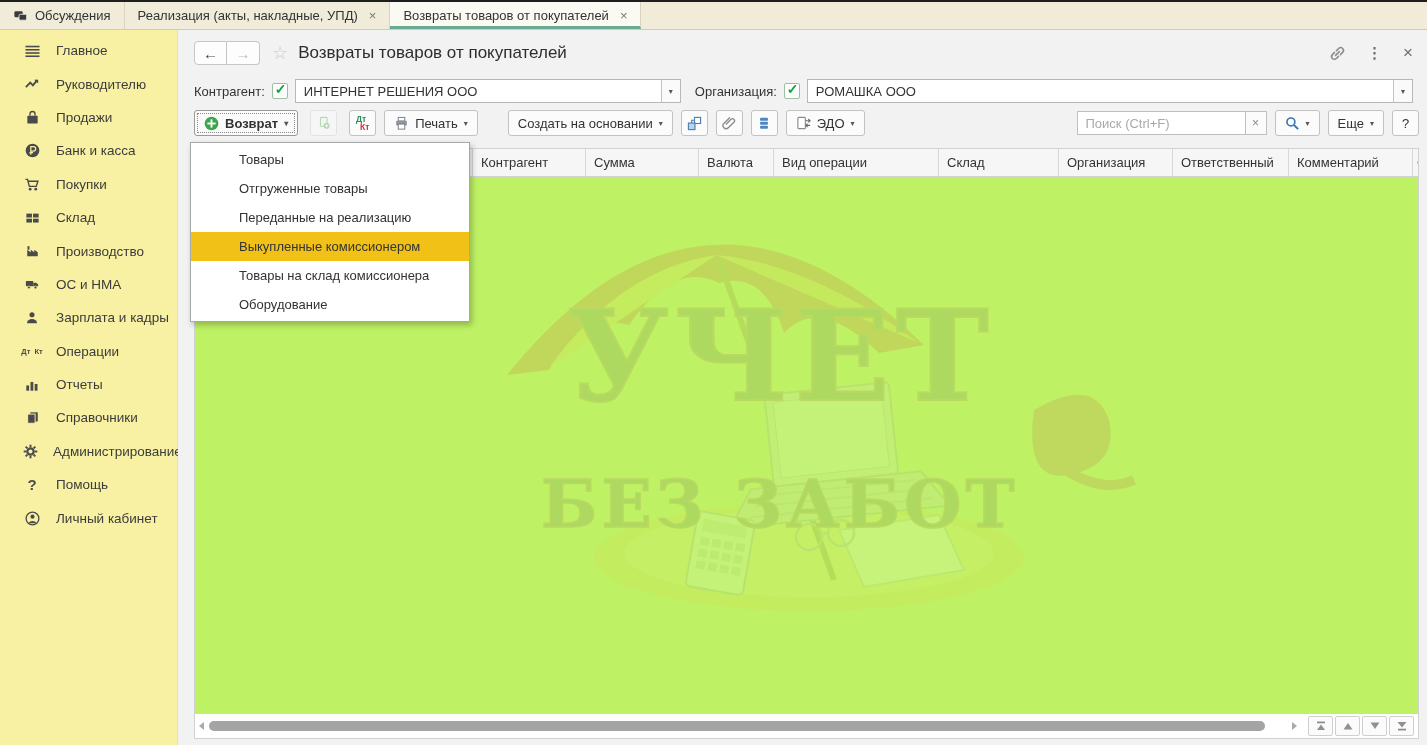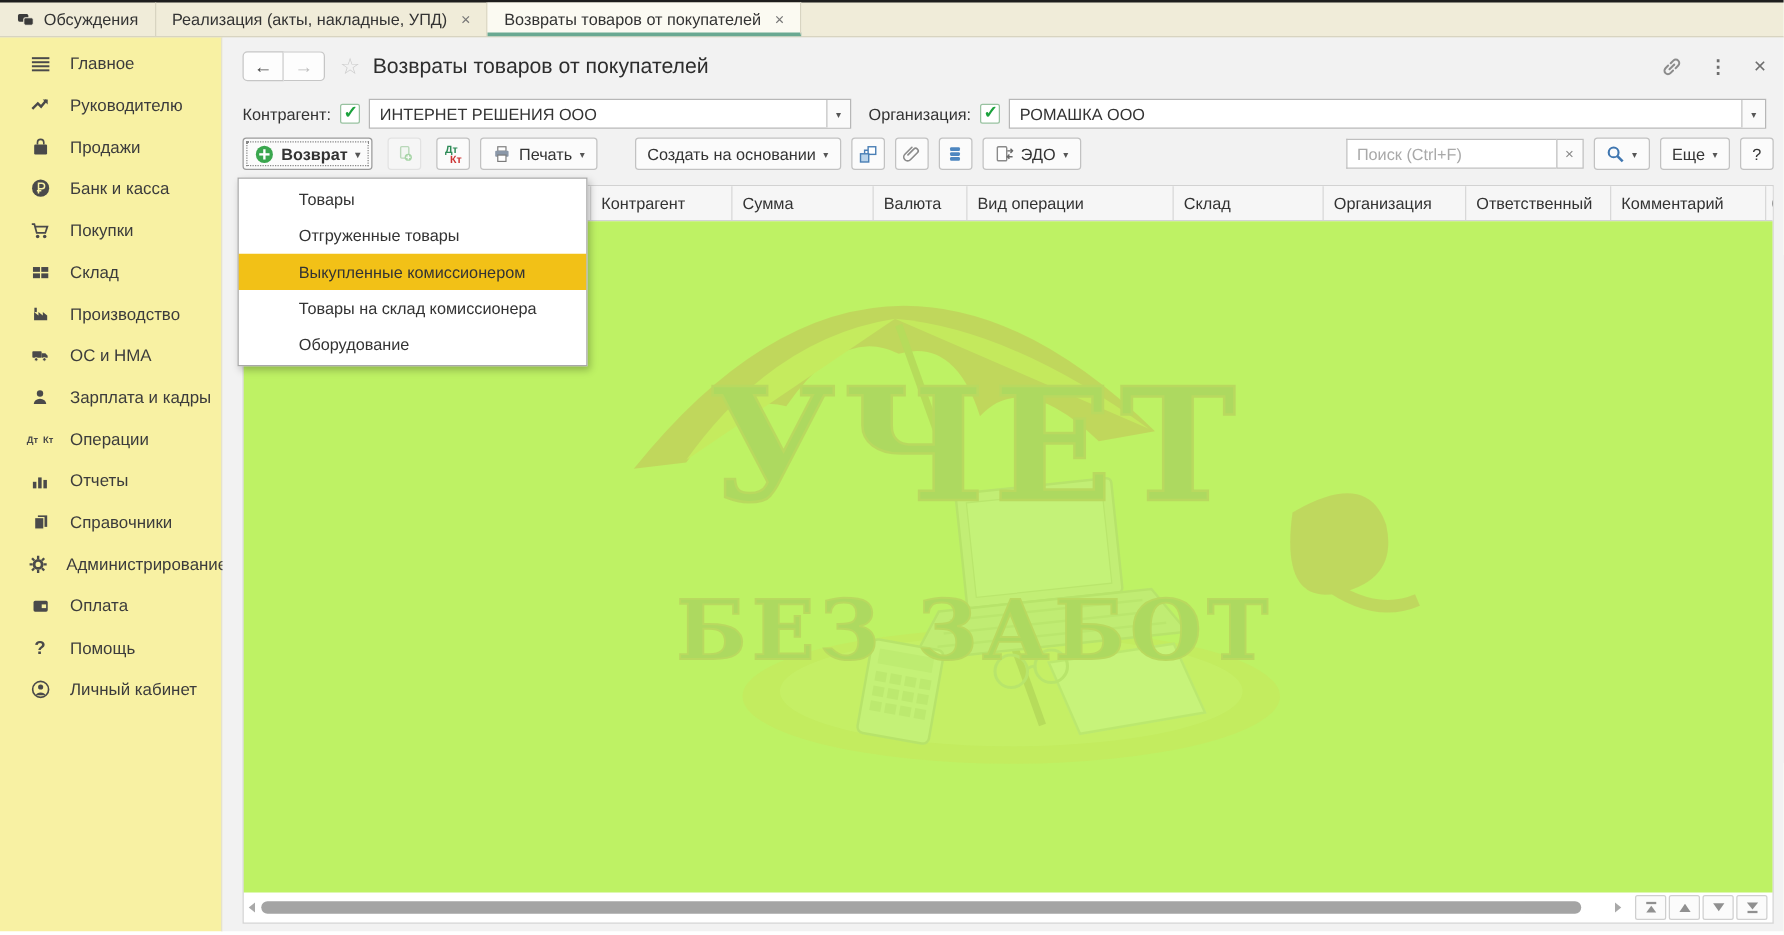--- a/index.html
+++ b/index.html
@@ -271,29 +271,20 @@
               <line x1="12.6" y1="8" x2="15.3" y2="8"></line>
               <line x1="2.8" y1="2.8" x2="4.7" y2="4.7"></line>
               <line x1="11.3" y1="11.3" x2="13.2" y2="13.2"></line>
               <line x1="2.8" y1="13.2" x2="4.7" y2="11.3"></line>
               <line x1="11.3" y1="4.7" x2="13.2" y2="2.8"></line>
             </g>
             <circle cx="8" cy="8" r="3.4" fill="none" stroke="#4a4a4a" stroke-width="2.4"></circle>
           </svg>
         </span>
       <span>Администрирование</span>
-    </div>
-    <div class="side-item">
-      <span class="ic">
-          <svg width="15" height="14" viewBox="0 0 16 16">
-            <rect x="1.5" y="3" width="13" height="10" rx="1.5" fill="#4a4a4a"></rect>
-            <rect x="9" y="6.3" width="4" height="3.4" fill="#f8f1a3"></rect>
-          </svg>
-        </span>
-      <span>Оплата</span>
     </div>
     <div class="side-item">
       <span class="ic qmark">?</span>
       <span>Помощь</span>
     </div>
     <div class="side-item">
       <span class="ic">
           <svg width="15" height="15" viewBox="0 0 16 16">
             <circle cx="8" cy="8" r="6.8" fill="none" stroke="#4a4a4a" stroke-width="1.4"></circle>
             <circle cx="8" cy="6" r="2.2" fill="#4a4a4a"></circle>
@@ -537,19 +528,20 @@
                 <rect x="2" y="8.7" width="8" height="1.8" fill="#909090"></rect>
               </svg>
             </div>
         </div>
       </div>
     </div>
 
     <div class="popup-menu">
       <div class="menu-item">Товары</div>
       <div class="menu-item">Отгруженные товары</div>
+      <div class="menu-item">Переданные на реализацию</div>
       <div class="menu-item hl">Выкупленные комиссионером</div>
       <div class="menu-item">Товары на склад комиссионера</div>
       <div class="menu-item">Оборудование</div>
     </div>
 
   </div>
 </div>
 
 </body></html>

